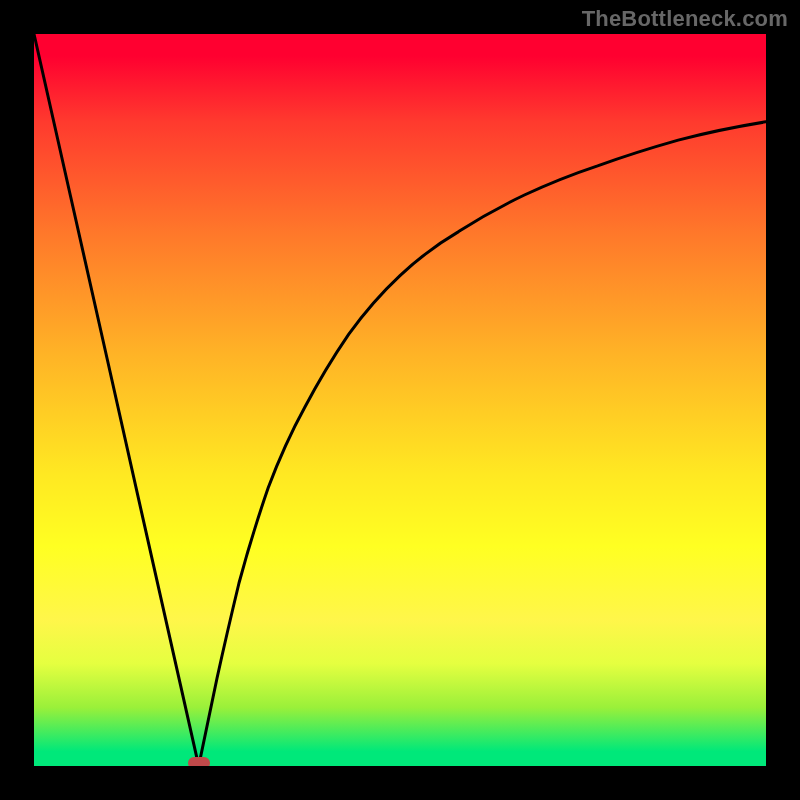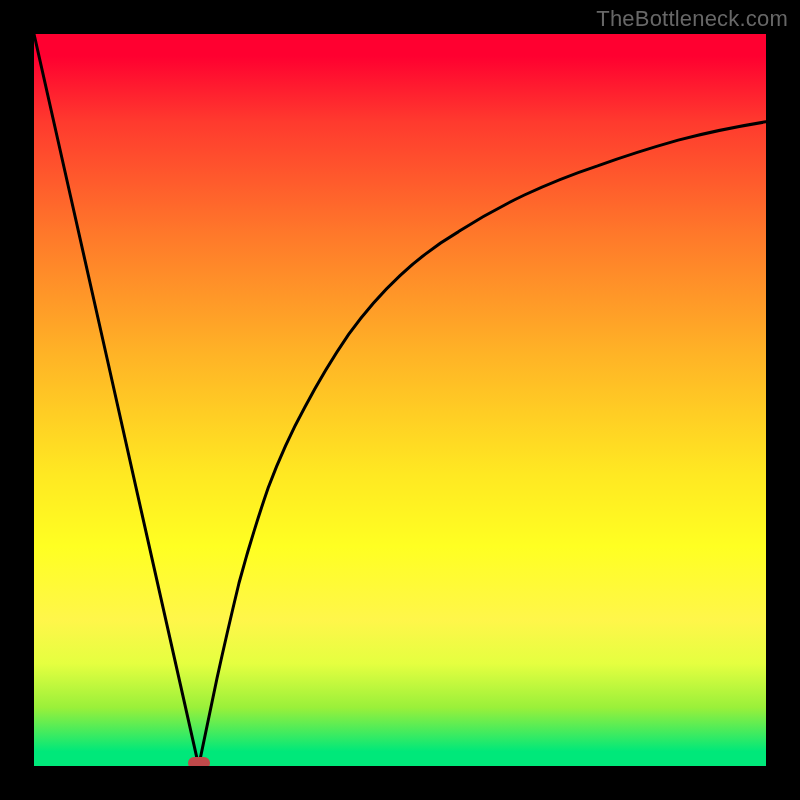--- a/index.html
+++ b/index.html
@@ -32,21 +32,21 @@
       #00e87a 100%
     );
     overflow: hidden;
   }
   .watermark {
     position: absolute;
     top: 6px;
     right: 12px;
     color: #676767;
     font-size: 22px;
-    font-weight: 400;
+    font-weight: 700;
     letter-spacing: 0.2px;
     z-index: 30;
   }
   svg.curve {
     position: absolute;
     left: 0;
     top: 0;
     width: 732px;
     height: 732px;
     z-index: 10;

